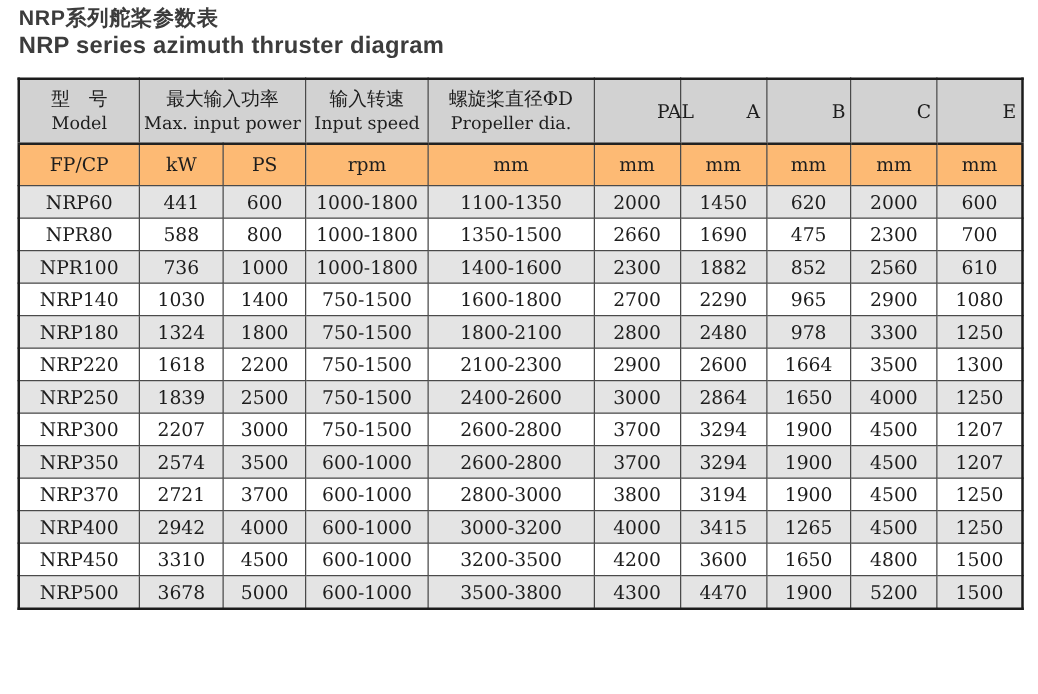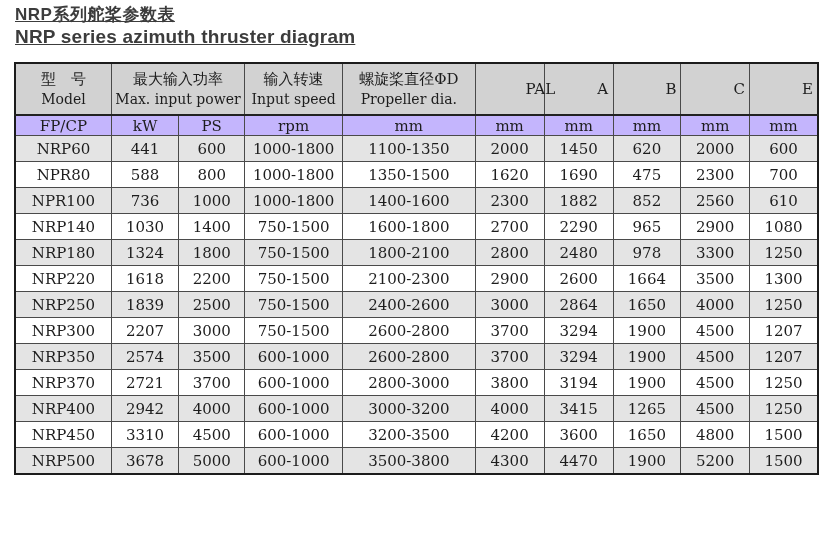--- a/index.html
+++ b/index.html
@@ -2,21 +2,21 @@
 <html><head>
 <meta charset="utf-8">
 <style>
   * { box-sizing: border-box; }
   html, body {
     margin: 0; padding: 0;
     width: 830px; height: 555px;
     background: #ffffff;
     font-family: "Liberation Sans", sans-serif;
   }
-  .titles { padding: 4px 0 0 15px; color: #3c3c3c; text-decoration: underline; }
+  .titles { padding: 4px 0 0 15px; color: #3c3c3c; }
   .title-zh {
     font-size: 17px; font-weight: bold; line-height: 1.3;
     letter-spacing: 0.5px;
   }
   .title-en {
     font-size: 19px; font-weight: bold; line-height: 1.2;
     letter-spacing: 0.2px;
   }
   table.params {
     border-collapse: collapse;
@@ -35,21 +35,21 @@
     font-weight: normal;
   }
   tr.hdr-group th {
     background: #d2d2d2;
     height: 52px;
     border-bottom: 2px solid #222222;
   }
   .h-zh { font-size: 15px; line-height: 1.45; text-align: center; }
   .h-en { font-size: 14px; line-height: 1.25; }
   .h-single { font-size: 15px; margin-left: 48px; }
-  tr.hdr-units td { height: 21px; font-size: 15px; background: #c4b5fd; margin-top: 44px; }
+  tr.hdr-units td { height: 34px; font-size: 15px; background: #fdba74; margin-top: 44px; }
   tbody td { height: 26px; font-size: 15px; }
   tbody tr:nth-child(odd) { background: #e4e4e4; }
   tbody tr:nth-child(even) { background: #ffffff; }
 </style>
 </head>
 <body>
 
 <div class="titles">
   <div class="title-zh">NRP系列舵桨参数表</div>
   <div class="title-en">NRP series azimuth thruster diagram</div>
@@ -117,21 +117,21 @@
         <td>620</td>
         <td>2000</td>
         <td>600</td>
       </tr>
       <tr>
         <td>NPR80</td>
         <td>588</td>
         <td>800</td>
         <td>1000-1800</td>
         <td>1350-1500</td>
-        <td>1620</td>
+        <td>2660</td>
         <td>1690</td>
         <td>475</td>
         <td>2300</td>
         <td>700</td>
       </tr>
       <tr>
         <td>NPR100</td>
         <td>736</td>
         <td>1000</td>
         <td>1000-1800</td>

